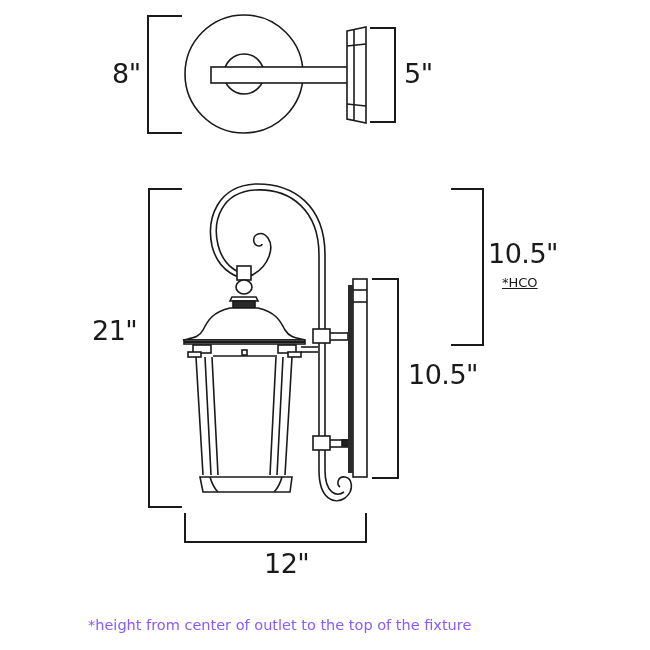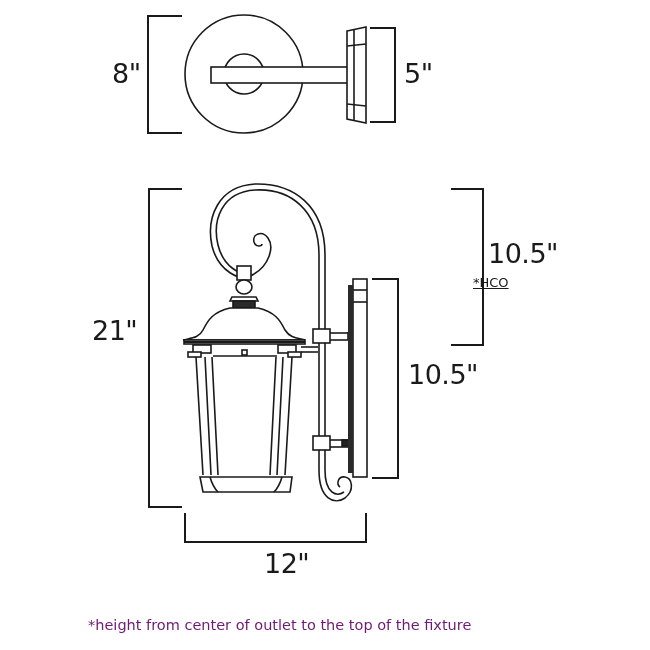--- a/index.html
+++ b/index.html
@@ -4,21 +4,21 @@
   <style>
     html, body { margin: 0; padding: 0; background: #ffffff; }
     body { width: 650px; height: 650px; position: relative; overflow: hidden;
            font-family: "DejaVu Sans", sans-serif; color: #1a1a1a; }
     svg.drawing { position: absolute; left: 0; top: 0; }
     .dim-label { position: absolute; font-family: "DejaVu Sans", sans-serif;
                  font-size: 27px; color: #1a1a1a; line-height: 1; letter-spacing: -0.5px; }
     .sub-label { position: absolute; font-family: "DejaVu Sans", sans-serif;
                  font-size: 13px; color: #1a1a1a; line-height: 1; }
     .footnote { position: absolute; left: 88px; top: 617px; font-size: 14.5px;
-                font-family: "DejaVu Sans", sans-serif; color: #701a75; }
+                font-family: "DejaVu Sans", sans-serif; color: #8b5cf6; }
   </style>
 </head>
 <body>
 
 <svg class="drawing" width="650" height="650" viewBox="0 0 650 650" xmlns="http://www.w3.org/2000/svg">
   <g fill="none" stroke="#1a1a1a" stroke-width="1.6">
 
     <g>
 
       <polyline points="182,16 148,16 148,133 182,133" stroke-width="2"></polyline>
@@ -96,16 +96,16 @@
     <polyline points="372,279 398,279 398,478 372,478" stroke-width="2"></polyline>
 
     <polyline points="185,513 185,542 366,542 366,513" stroke-width="2"></polyline>
   </g>
 </svg>
 
 <div class="dim-label" style="left:112px; top:60px;">8"</div>
 <div class="dim-label" style="left:404px; top:60px;">5"</div>
 <div class="dim-label" style="left:92px; top:317px;">21"</div>
 <div class="dim-label" style="left:488px; top:240px;">10.5"</div>
-<div class="sub-label" style="left:473px; top:276px;text-decoration:underline;">*HCO</div>
+<div class="sub-label" style="left:502px; top:276px;text-decoration:underline;">*HCO</div>
 <div class="dim-label" style="left:408px; top:361px;">10.5"</div>
 <div class="dim-label" style="left:264px; top:550px;">12"</div>
 <div class="footnote">*height from center of outlet to the top of the fixture</div>
 
 </body></html>

